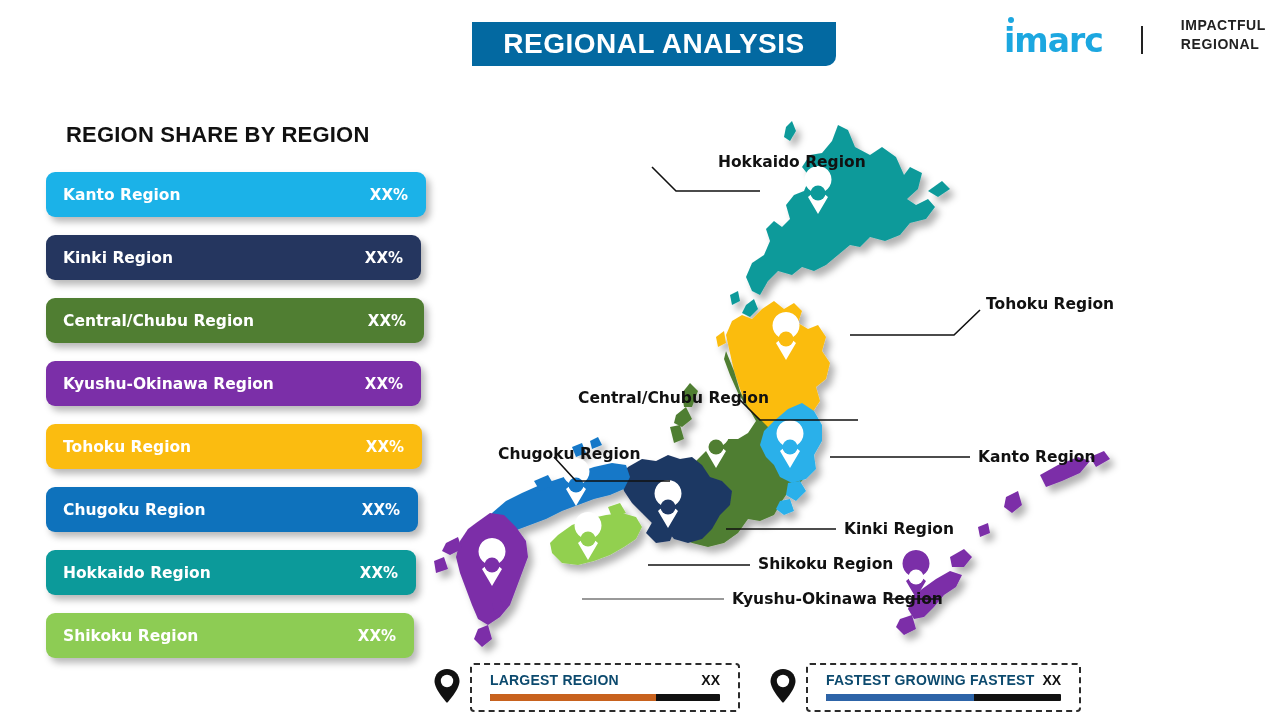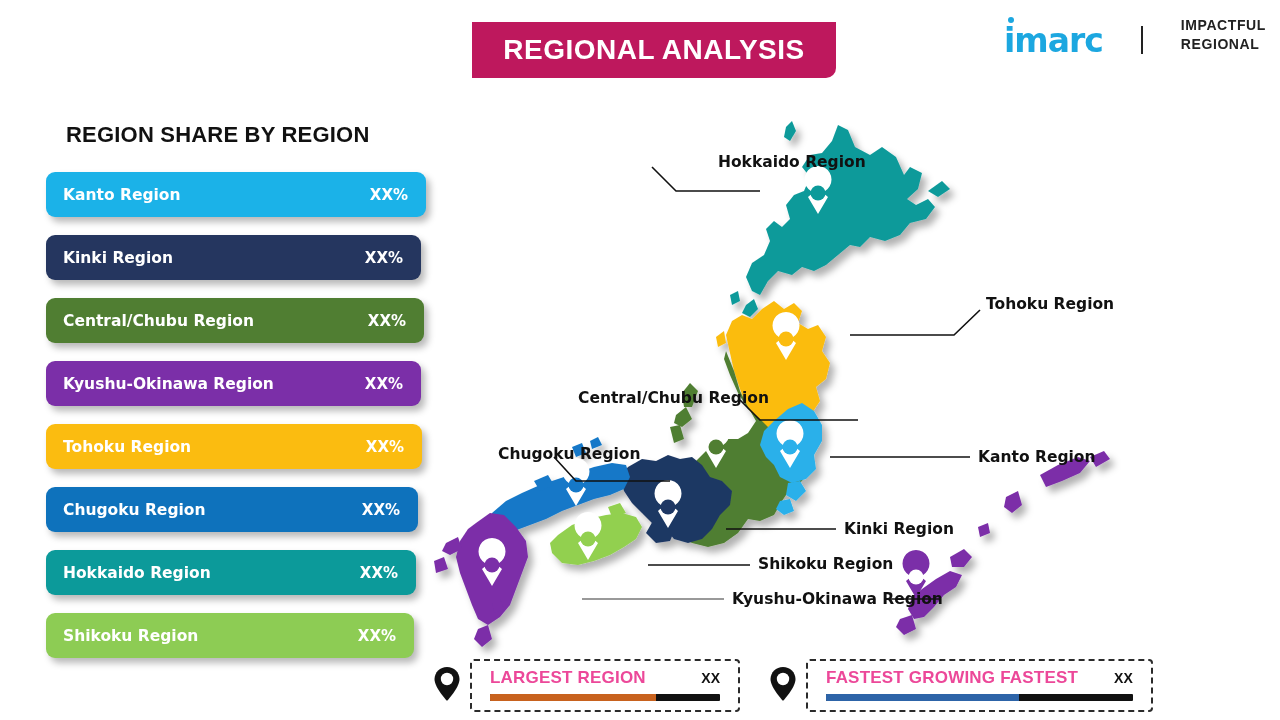--- a/index.html
+++ b/index.html
@@ -7,22 +7,22 @@
     width: 1280px; height: 720px;
     background: #ffffff;
     font-family: "Liberation Sans", sans-serif;
     overflow: hidden;
   }
   .page { position: relative; width: 1280px; height: 720px; background: #fff; }
 
   
   .title-banner {
     position: absolute; left: 472px; top: 22px;
-    width: 364px; height: 56px;
-    background: #be185d;
+    width: 364px; height: 44px;
+    background: #0369a1;
     border-radius: 0 0 10px 0;
     display: flex; align-items: center; justify-content: center;
   }
   .title-banner .txt {
     color: #ffffff;
     font-size: 28px;
     font-weight: bold;
     letter-spacing: 0.5px;
     font-family: "Liberation Sans", sans-serif;
   }
@@ -86,22 +86,22 @@
   .botlegend { position: absolute; bottom: 8px; left: 434px; display: flex; align-items: center; gap: 30px; }
   .bl-group { display: flex; align-items: center; }
   .pin-glyph { margin-right: 10px; }
   .bl-box {
     border: 2px dashed #2b2b2b;
     border-radius: 4px;
     padding: 7px 18px 9px 18px;
     min-width: 270px;
   }
   .bl-row { display: flex; align-items: baseline; justify-content: space-between; }
-  .bl-name { font-size: 17px; font-weight: bold; color: #ec4899; letter-spacing: 0.2px; }
-  .bl-val { font-size: 14px; font-weight: bold; color: #111; margin-left: 36px; }
+  .bl-name { font-size: 14px; font-weight: bold; color: #0c4a6e; letter-spacing: 0.2px; }
+  .bl-val { font-size: 14px; font-weight: bold; color: #111; margin-left: 8px; }
   .bl-track { margin-top: 6px; height: 7px; width: 100%; background: #111; border-radius: 1px; position: relative; overflow: hidden; }
   .bl-fill { position: absolute; left: 0; top: 0; height: 100%; }
 </style>
 </head>
 <body>
 
 <div class="page">
 
   <div class="title-banner">
     <span class="txt">REGIONAL ANALYSIS</span>

